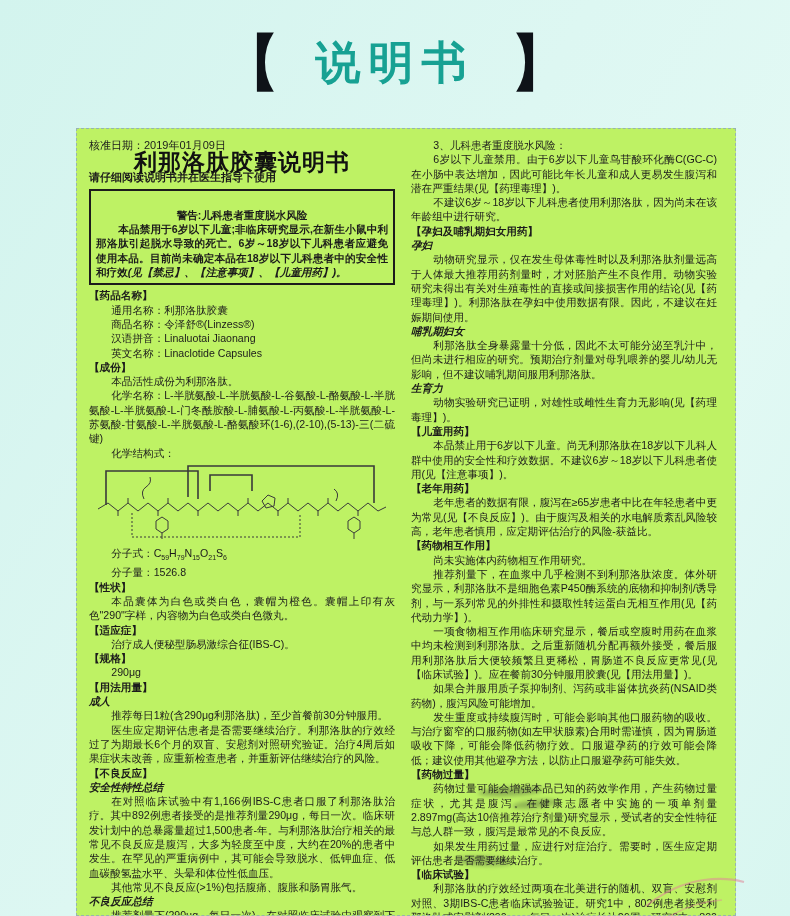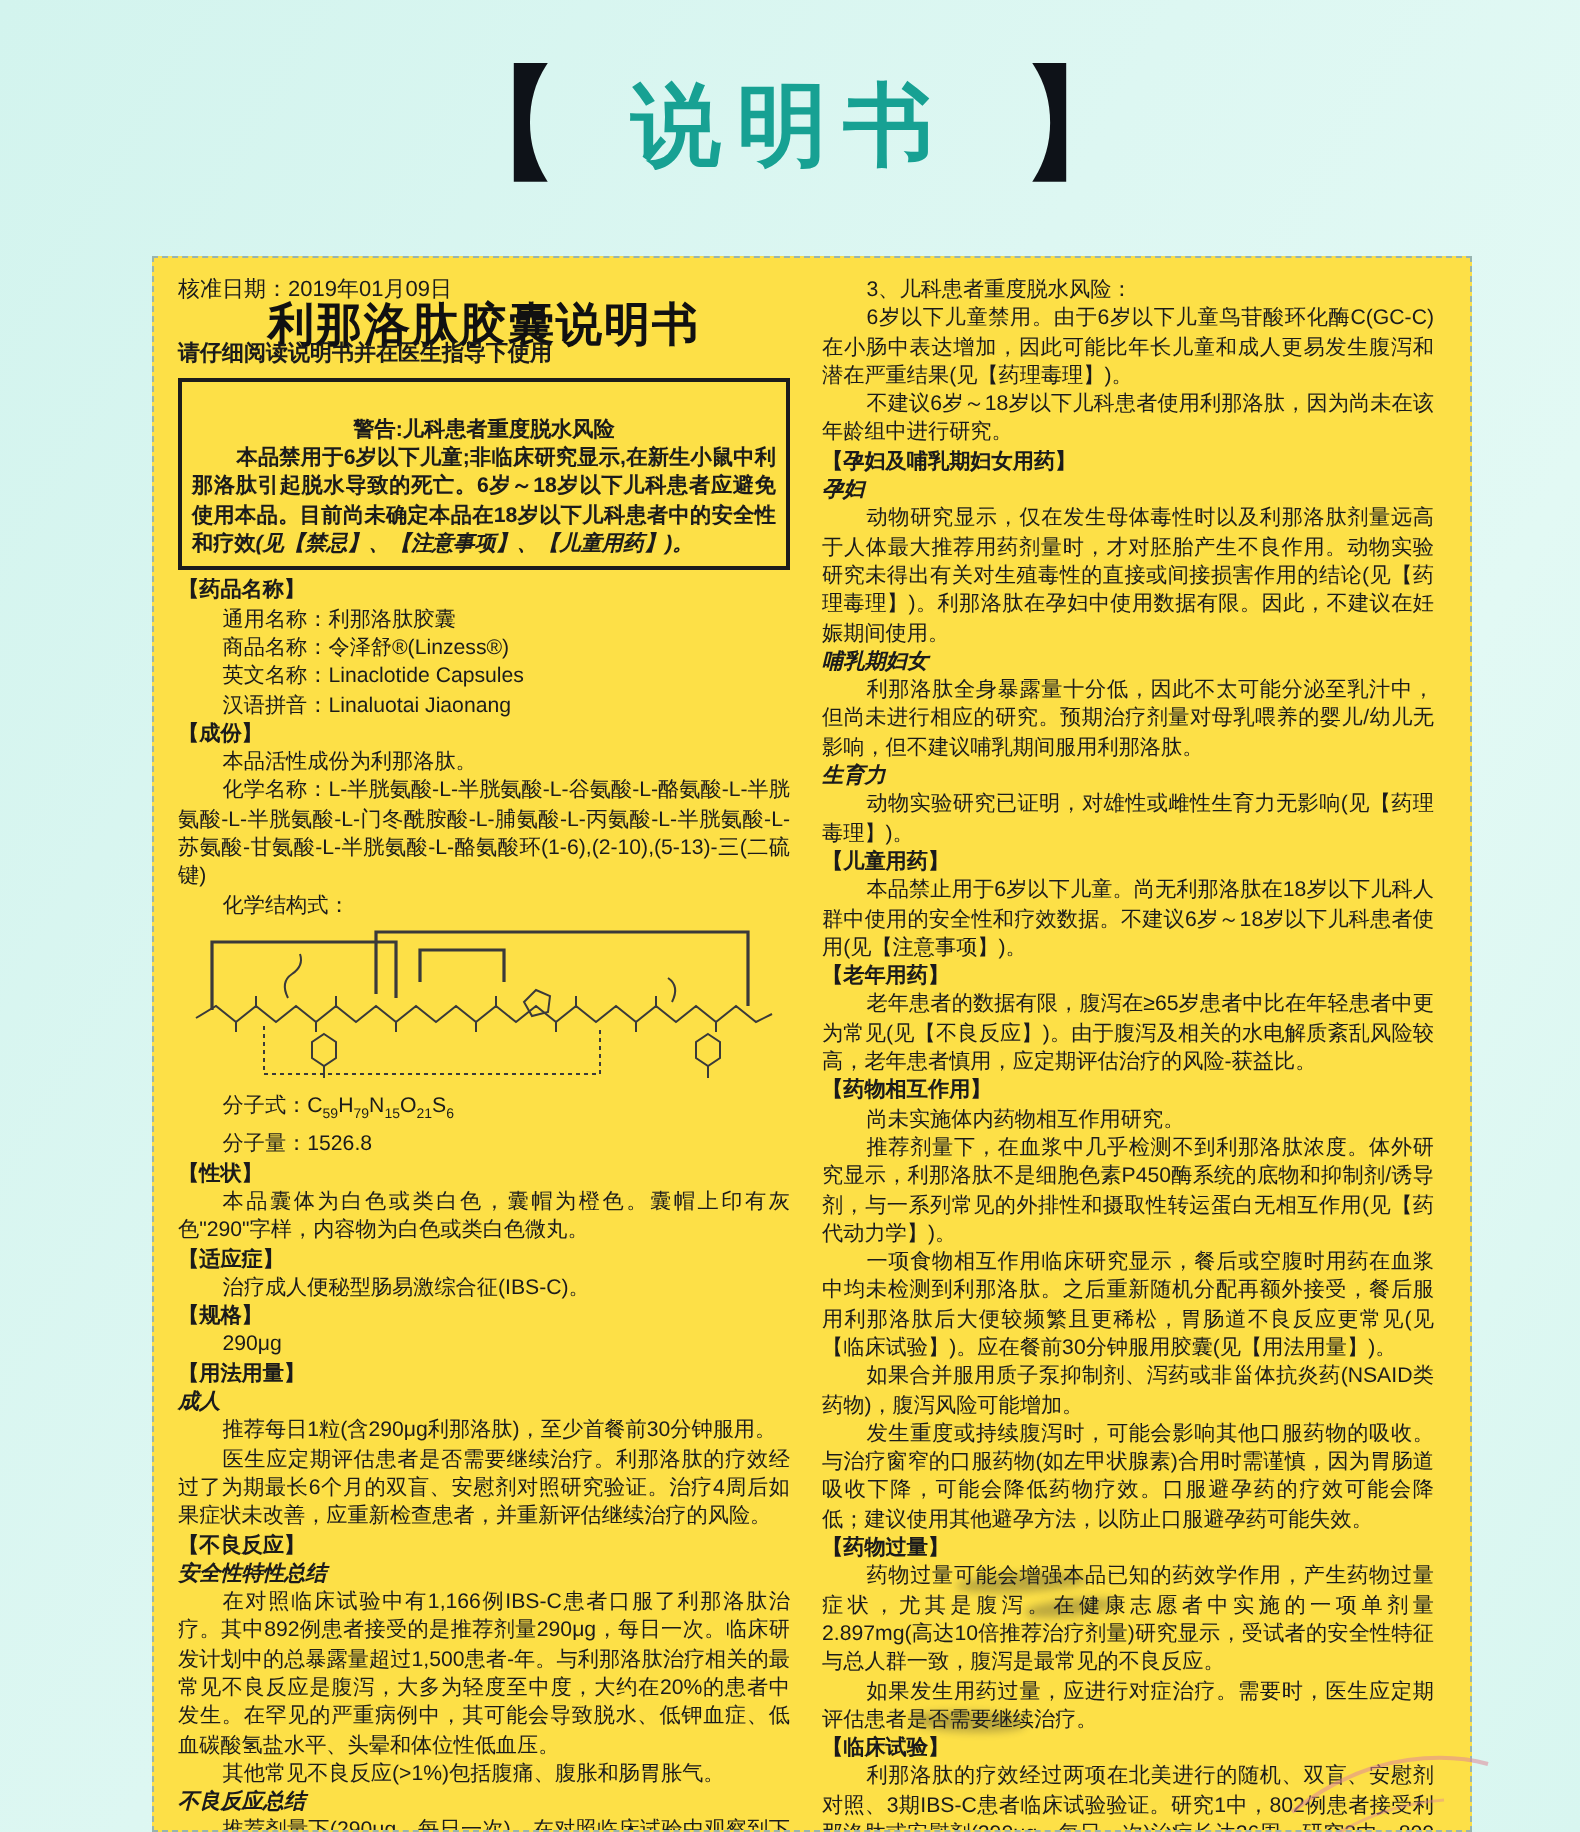--- a/index.html
+++ b/index.html
@@ -7,21 +7,21 @@
     width:790px;height:916px;position:relative;overflow:hidden;
     background:linear-gradient(120deg,#d3f4ee 0%,#ddf7f2 45%,#e2f9f4 70%,#d8f6f0 100%);
     font-family:"Liberation Sans","DejaVu Sans",sans-serif;
   }
   .header{height:126px;display:flex;align-items:center;justify-content:center;}
   .bracket{font-size:58px;font-weight:bold;color:#0e1218;line-height:1;transform:scaleY(1.05);}
   .header-title{font-size:45px;font-weight:bold;color:#17a193;margin:0 36px;letter-spacing:8px;}
 
   .page{
     position:absolute;left:76px;top:128px;width:660px;height:788px;
-    background:#fde047;border:1px dashed #98b4af;box-sizing:border-box;
+    background:#bef264;border:1px dashed #98b4af;box-sizing:border-box;
     padding:9px 12px;overflow:hidden;
   }
   .columns{display:flex;gap:16px;}
   .col{width:306px;color:#1b1b1b;font-size:10.6px;line-height:14.3px;text-align:justify;}
 
   .approval{font-size:11px;margin-bottom:3px;}
   .doc-title{font-size:23px;font-weight:bold;text-align:center;letter-spacing:1px;margin:1px 0 0;color:#111;}
   .doc-subtitle{font-size:11px;text-align:left;margin:0 0 5px;font-weight:bold;}
   .warning-box{border:2px solid #1c1c1c;padding:17px 5px 4px;font-weight:bold;margin-bottom:3px;}
   .warning-title{text-align:center;}
@@ -59,22 +59,22 @@
       <div class="doc-title">利那洛肽胶囊说明书</div>
       <div class="doc-subtitle">请仔细阅读说明书并在医生指导下使用</div>
       <div class="warning-box">
         <div class="warning-title">警告:儿科患者重度脱水风险</div>
         <div class="warning-body"><span>本品禁用于6岁以下儿童;非临床研究显示,在新生小鼠中利那洛肽引起脱水导致的死亡。6岁～18岁以下儿科患者应避免使用本品。目前尚未确定本品在18岁以下儿科患者中的安全性和疗效</span><span class="warning-refs">(见【禁忌】、【注意事项】、【儿童用药】)。</span></div>
       </div>
       <div id="left-column-blocks">
           <div class="sec-h">【药品名称】</div>
           <div class="kv">通用名称：利那洛肽胶囊</div>
           <div class="kv">商品名称：令泽舒®(Linzess®)</div>
+          <div class="kv">汉语拼音：Linaluotai Jiaonang</div>
           <div class="kv">英文名称：Linaclotide Capsules</div>
-          <div class="kv">汉语拼音：Linaluotai Jiaonang</div>
           <div class="sec-h">【成份】</div>
           <div class="para">本品活性成份为利那洛肽。</div>
           <div class="para">化学名称：L-半胱氨酸-L-半胱氨酸-L-谷氨酸-L-酪氨酸-L-半胱氨酸-L-半胱氨酸-L-门冬酰胺酸-L-脯氨酸-L-丙氨酸-L-半胱氨酸-L-苏氨酸-甘氨酸-L-半胱氨酸-L-酪氨酸环(1-6),(2-10),(5-13)-三(二硫键)</div>
           <div class="kv">化学结构式：</div>
           <div class="struct-wrap">
     <svg viewBox="0 0 300 84" xmlns="http://www.w3.org/2000/svg" fill="none" stroke="#3a3a3a" stroke-width="1">
 
       <path d="M14,44 V10 H106 V38" stroke-width="1.6"></path>
       <path d="M96,36 V5 H282 V42" stroke-width="1.6"></path>
       <path d="M118,30 V14 H160 V30" stroke-width="1.6"></path>

